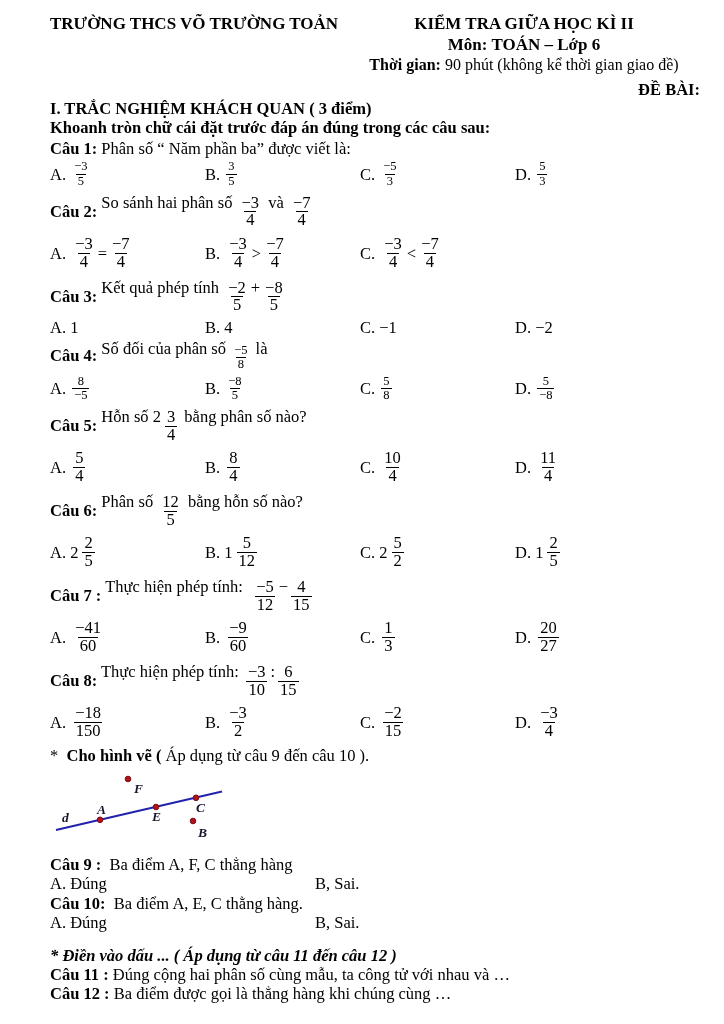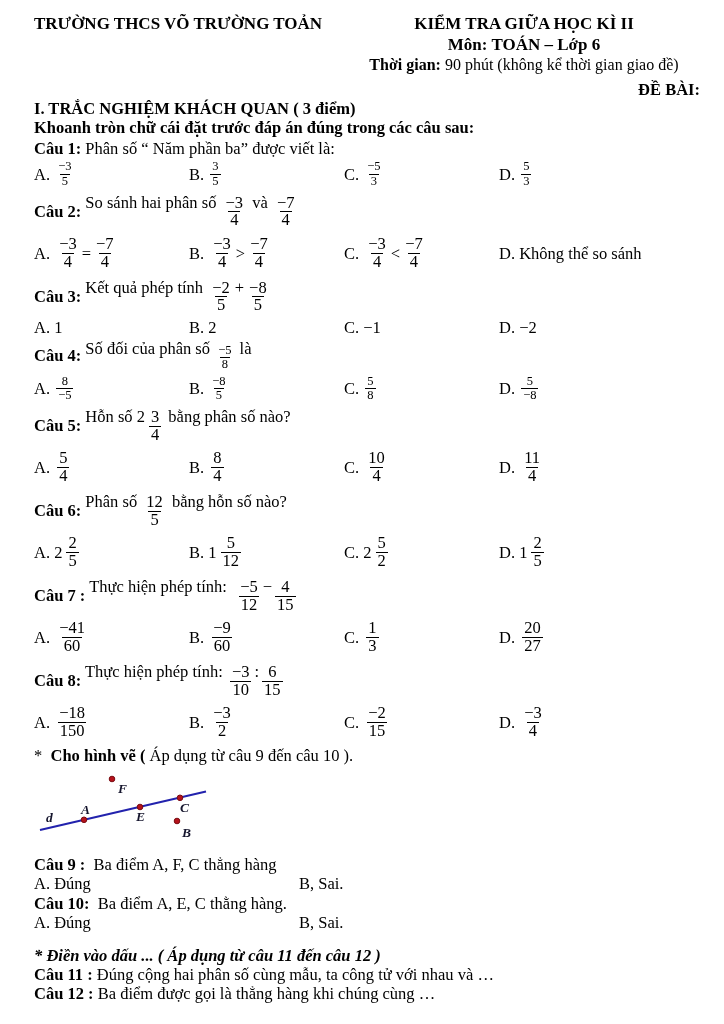--- a/index.html
+++ b/index.html
@@ -1,21 +1,21 @@
 <!DOCTYPE html>
 <html><head>
 <meta charset="utf-8">
 <style>
   html,body{margin:0;padding:0;background:#888;}
   .page{
     width:724px;height:1024px;margin:0 auto;background:#ffffff;color:#000;
     font-family:"Liberation Serif","DejaVu Serif",serif;
     font-size:16.5px;line-height:1.16;overflow:hidden;position:relative;
   }
-  .content{padding:14px 24px 0 34px;}
+  .content{padding:14px 24px 0 50px;}
 
   
   .hdr{display:flex;justify-content:space-between;align-items:flex-start;}
   .hdr-left{font-weight:700;font-size:17px;line-height:1.22;white-space:nowrap;}
   .hdr-right{width:352px;text-align:center;font-weight:700;font-size:17px;line-height:1.22;}
   .hdr-right .time-line{font-size:16px;white-space:nowrap;font-family:Liberation Serif, serif;}
   .hdr-right .tv{font-weight:400;}
 
   .debai{font-weight:700;margin-top:5px;padding-left:4px;text-align:right;}
   .sec{font-weight:700;}
@@ -150,43 +150,40 @@
             <span class="frac">
               <span class="fn">−3</span>
               <span class="fd">4</span>
             </span>
             <span class="t">&lt;</span>
             <span class="frac">
               <span class="fn">−7</span>
               <span class="fd">4</span>
             </span>
           </span>
-        <span class="opt">
-            <span class="t">D. Không thể so sánh</span>
-          </span>
       </div>
     </div>
 
     <div class="q">
       <div class="stem big">
           <span class="qlabel">Câu 3:</span>
           <span><span class="t"> Kết quả phép tính </span><span class="frac">
               <span class="fn">−2</span>
               <span class="fd">5</span>
             </span><span class="t">+</span><span class="frac">
               <span class="fn">−8</span>
               <span class="fd">5</span>
             </span></span>
         </div>
       <div class="opts">
         <span class="opt">
             <span class="t">A. 1</span>
           </span>
         <span class="opt">
-            <span class="t">B. 2</span>
+            <span class="t">B. 4</span>
           </span>
         <span class="opt">
             <span class="t">C. −1</span>
           </span>
         <span class="opt">
             <span class="t">D. −2</span>
           </span>
       </div>
     </div>
 

